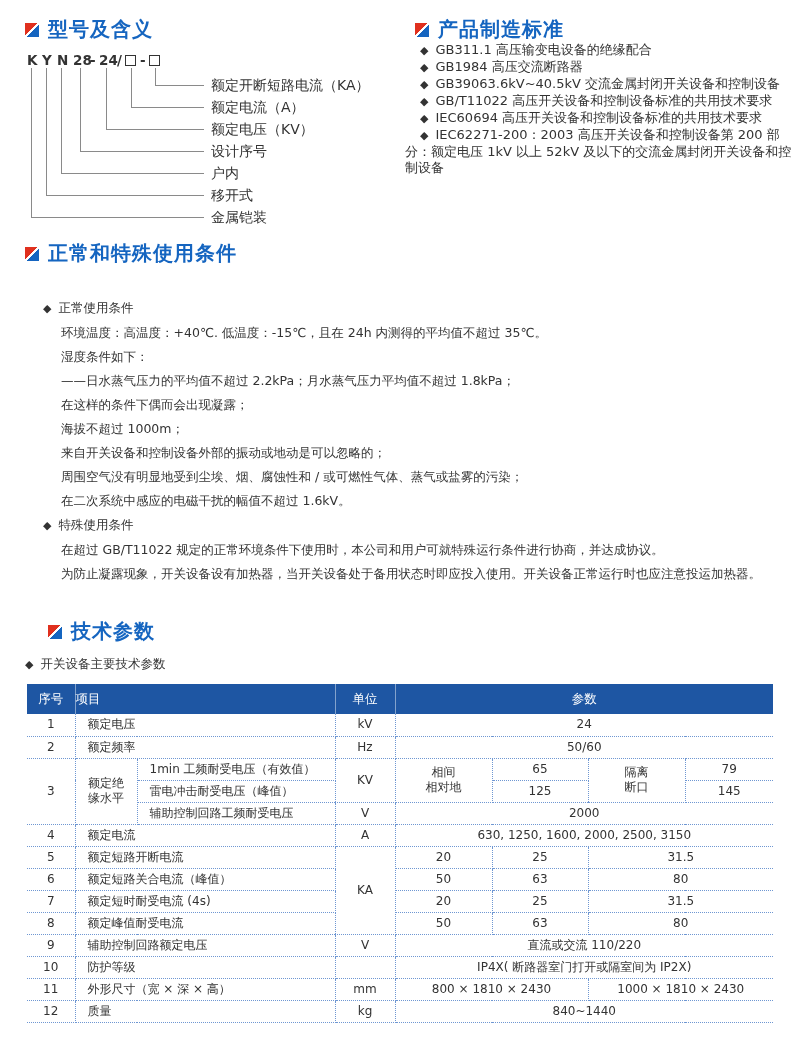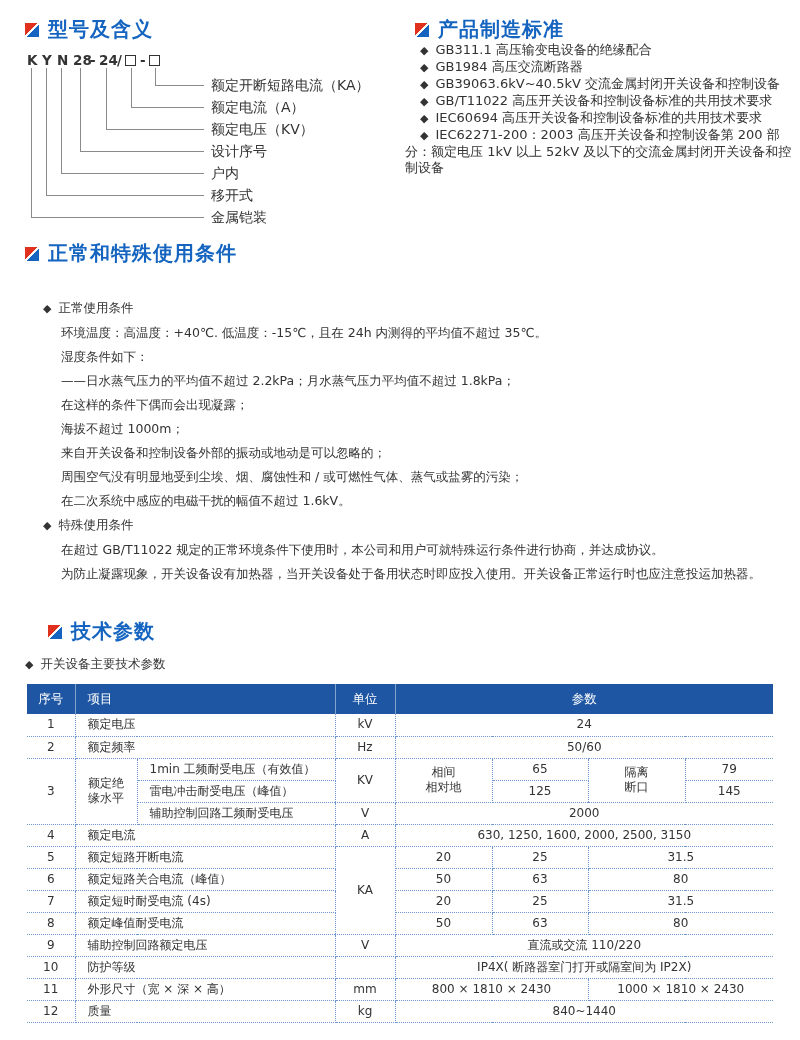--- a/index.html
+++ b/index.html
@@ -38,21 +38,21 @@
   .sub-heading { position:absolute; left:25px; top:654px; font-size:12.5px; line-height:20px; color:#333; }
   .param-table {
     position:absolute; left:27px; top:684px; width:746px;
     border-collapse:collapse; table-layout:fixed;
   }
   .param-table th {
     background:#1e56a3; color:#ffffff; font-weight:normal; font-size:12.5px;
     height:30px; padding:0 4px; border-right:1px solid rgba(255,255,255,0.45);
   }
   .param-table th:last-child { border-right:none;text-align:center; }
-  .param-table th.h-item { text-align:left; padding-left:12px; }
+  .param-table th.h-item { text-align:left; padding-left:0; }
   .param-table tr { height:22px; }
   .param-table td {
     font-size:12px; color:#333; text-align:center; padding:0 4px;
     border-right:1px dotted #6f97d2; border-bottom:1px dotted #6f97d2;
     overflow:hidden; line-height:1.25;
   }
   .param-table td:last-child { border-right:none; }
   .param-table td.c-item, .param-table td.c-sub { text-align:left; padding-left:12px; }
   .param-table td.c-item-main { text-align:center; padding:0 9px; }
 </style>

